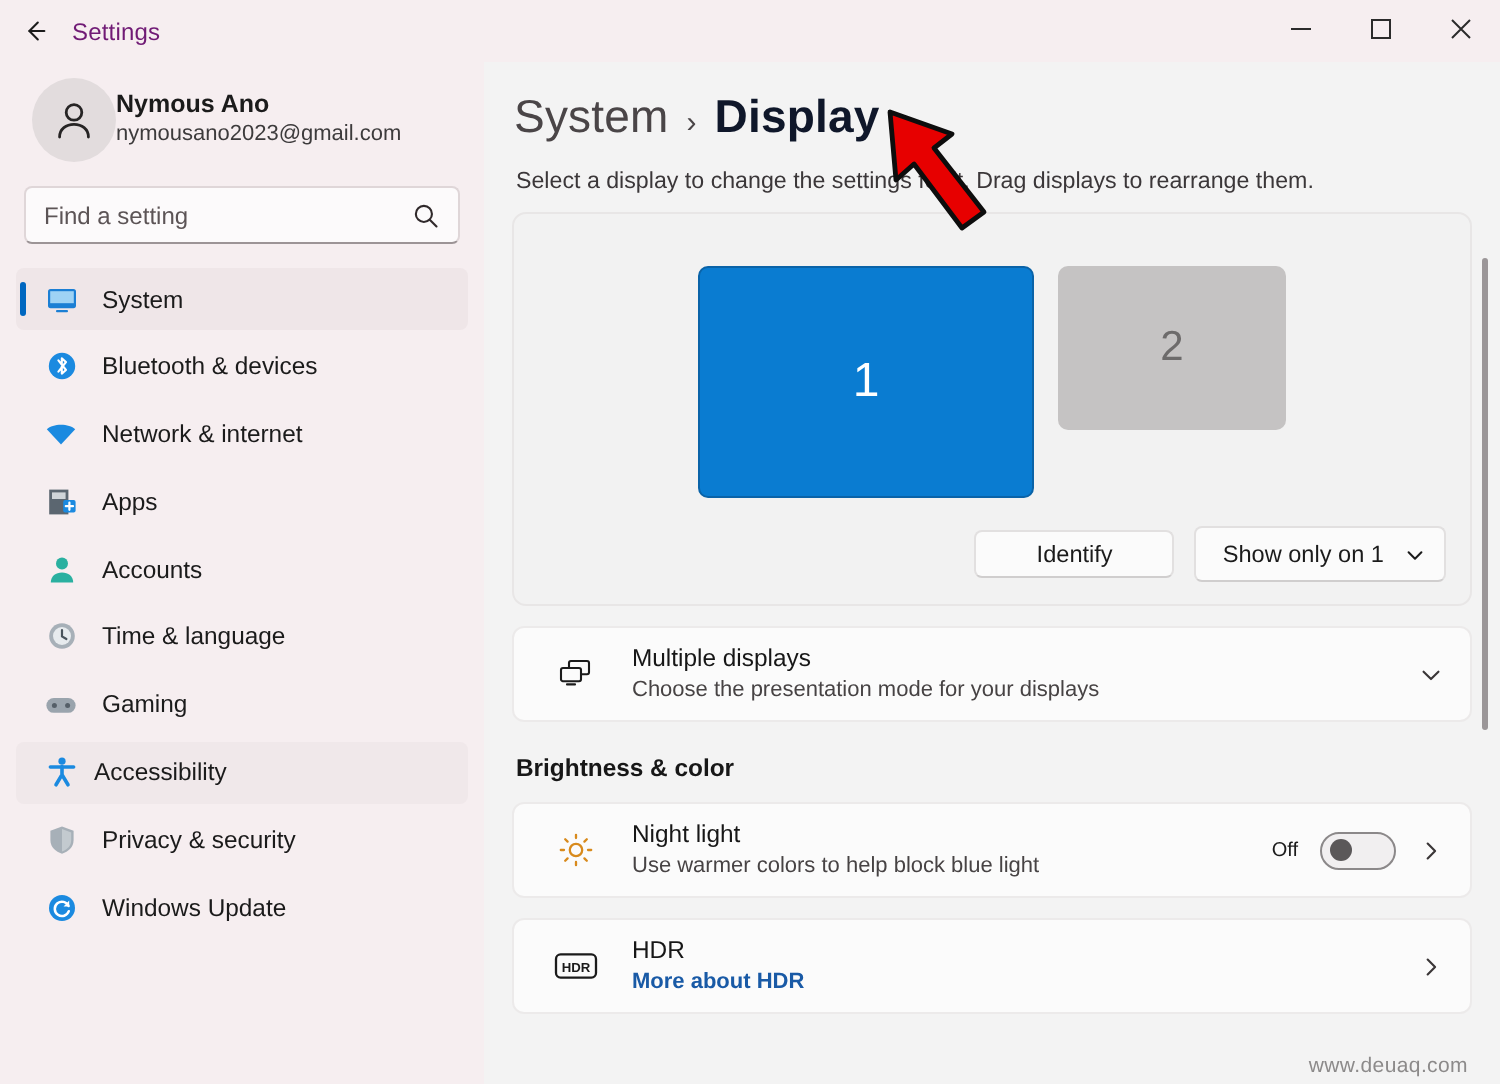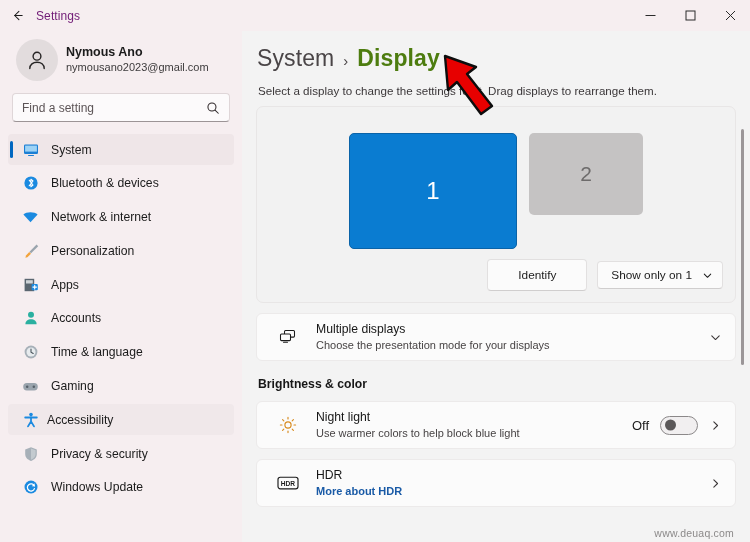--- a/index.html
+++ b/index.html
@@ -65,21 +65,21 @@
     flex: 0 0 242px;
     background: #f6eef0;
     padding: 0 8px;
     position: relative;
     overflow: hidden;
   }
   .account {
     display: flex;
     align-items: center;
     padding: 8px 0 10px 8px;
-    gap: 8px;
+    gap: 0;
   }
   .avatar {
     width: 42px; height: 42px;
     border-radius: 50%;
     background: #e2dcdd;
     display: flex; align-items: center; justify-content: center;
     flex: 0 0 42px;
   }
   .avatar svg { display:block; }
   .acct-text { line-height: 1.25; min-width: 0; }
@@ -160,21 +160,21 @@
     display: flex;
     align-items: baseline;
     gap: 9px;
     padding-left: 1px;
   }
   .bc-root {
     font-size: 23px; color: #4a4547; letter-spacing: .1px;
   }
   .bc-sep { font-size: 15px; color: #4a4547; }
   .bc-leaf {
-    font-size: 23px; font-weight: bold; color: #4d7c0f; letter-spacing: .1px;
+    font-size: 23px; font-weight: bold; color: #0f172a; letter-spacing: .1px;
   }
   .subtitle {
     margin-top: 12px;
     font-size: 11.6px;
     color: #3b3739;
     padding-left: 2px;
   }
 
   .scrollarea {
     margin-top: 9px;
@@ -220,21 +220,21 @@
     margin-top: 0px;
   }
   .card-actions {
     position: absolute;
     right: 12px; bottom: 11px;
     display: flex;
     gap: 10px;
     align-items: center;
   }
   .btn {
-    height: 32px;
+    height: 24px;
     min-width: 100px;
     padding: 0 14px;
     background: #fbfbfb;
     border: 1px solid #e2e0e0;
     border-bottom-color: #d0cece;
     border-radius: 4px;
     font-size: 11.8px;
     color: #1b1b1b;
     font-family: "Liberation Sans", sans-serif;
     display: flex; align-items: center; justify-content: center;
@@ -270,21 +270,21 @@
     width: 26px; flex: 0 0 26px;
     display: flex; align-items: center; justify-content: center;
     color: #1b1b1b;
     margin-right: 15px;
   }
   .row-text { flex: 1 1 auto; min-width: 0; line-height: 1.3; }
   .row-title { font-size: 12.2px; color: #171717; }
   .row-sub { font-size: 11px; color: #474344; margin-top: 0; }
   .row-sub.link { color: #195aa6; font-weight: bold; }
   .row-right { display: flex; align-items: center; gap: 11px; flex: 0 0 auto; }
-  .row-state { font-size: 13px; color: #1b1b1b; }
+  .row-state { font-size: 10px; color: #1b1b1b; }
   .toggle {
     width: 38px; height: 19px;
     border-radius: 10px;
     border: 1px solid #8b8889;
     background: #f1eff0;
     position: relative;
     cursor: pointer;
   }
   .toggle .knob {
     position: absolute;
@@ -438,29 +438,20 @@
 
         <div class="navitem">
           <span class="navicon">
             <svg width="17" height="17" viewBox="0 0 17 17">
               <path d="M1.4 5.6 C4.4 2.6 12.6 2.6 15.6 5.6 L8.5 13.2 Z" fill="#1b8ae0"></path>
             </svg>
           </span>
           <span class="navlabel">Network &amp; internet</span>
         </div>
 
-        <div class="navitem">
-          <span class="navicon">
-            <svg width="16" height="16" viewBox="0 0 16 16">
-              <path d="M13.6 1.6 L6.5 8.7 L8.1 10.3 L15.2 3.2 Z" fill="#9aa4ad"></path>
-              <path d="M6.2 9 L8 10.8 L4.4 14.2 L2.4 14.7 L3 12.5 Z" fill="#f2a33c"></path>
-            </svg>
-          </span>
-          <span class="navlabel">Personalization</span>
-        </div>
 
         <div class="navitem">
           <span class="navicon">
             <svg width="16" height="16" viewBox="0 0 16 16">
               <rect x="1.6" y="1.8" width="9.6" height="12.4" fill="#5b6670"></rect>
               <rect x="3" y="3.2" width="6.8" height="3.3" fill="#cfd4d8"></rect>
               <rect x="8.6" y="7" width="6.2" height="6.2" rx="1" fill="#1b8ae0"></rect>
               <path d="M11.7 8.3 v3.6 M9.9 10.1 h3.6" stroke="#fff" stroke-width="1.1" stroke-linecap="round"></path>
             </svg>
           </span>

